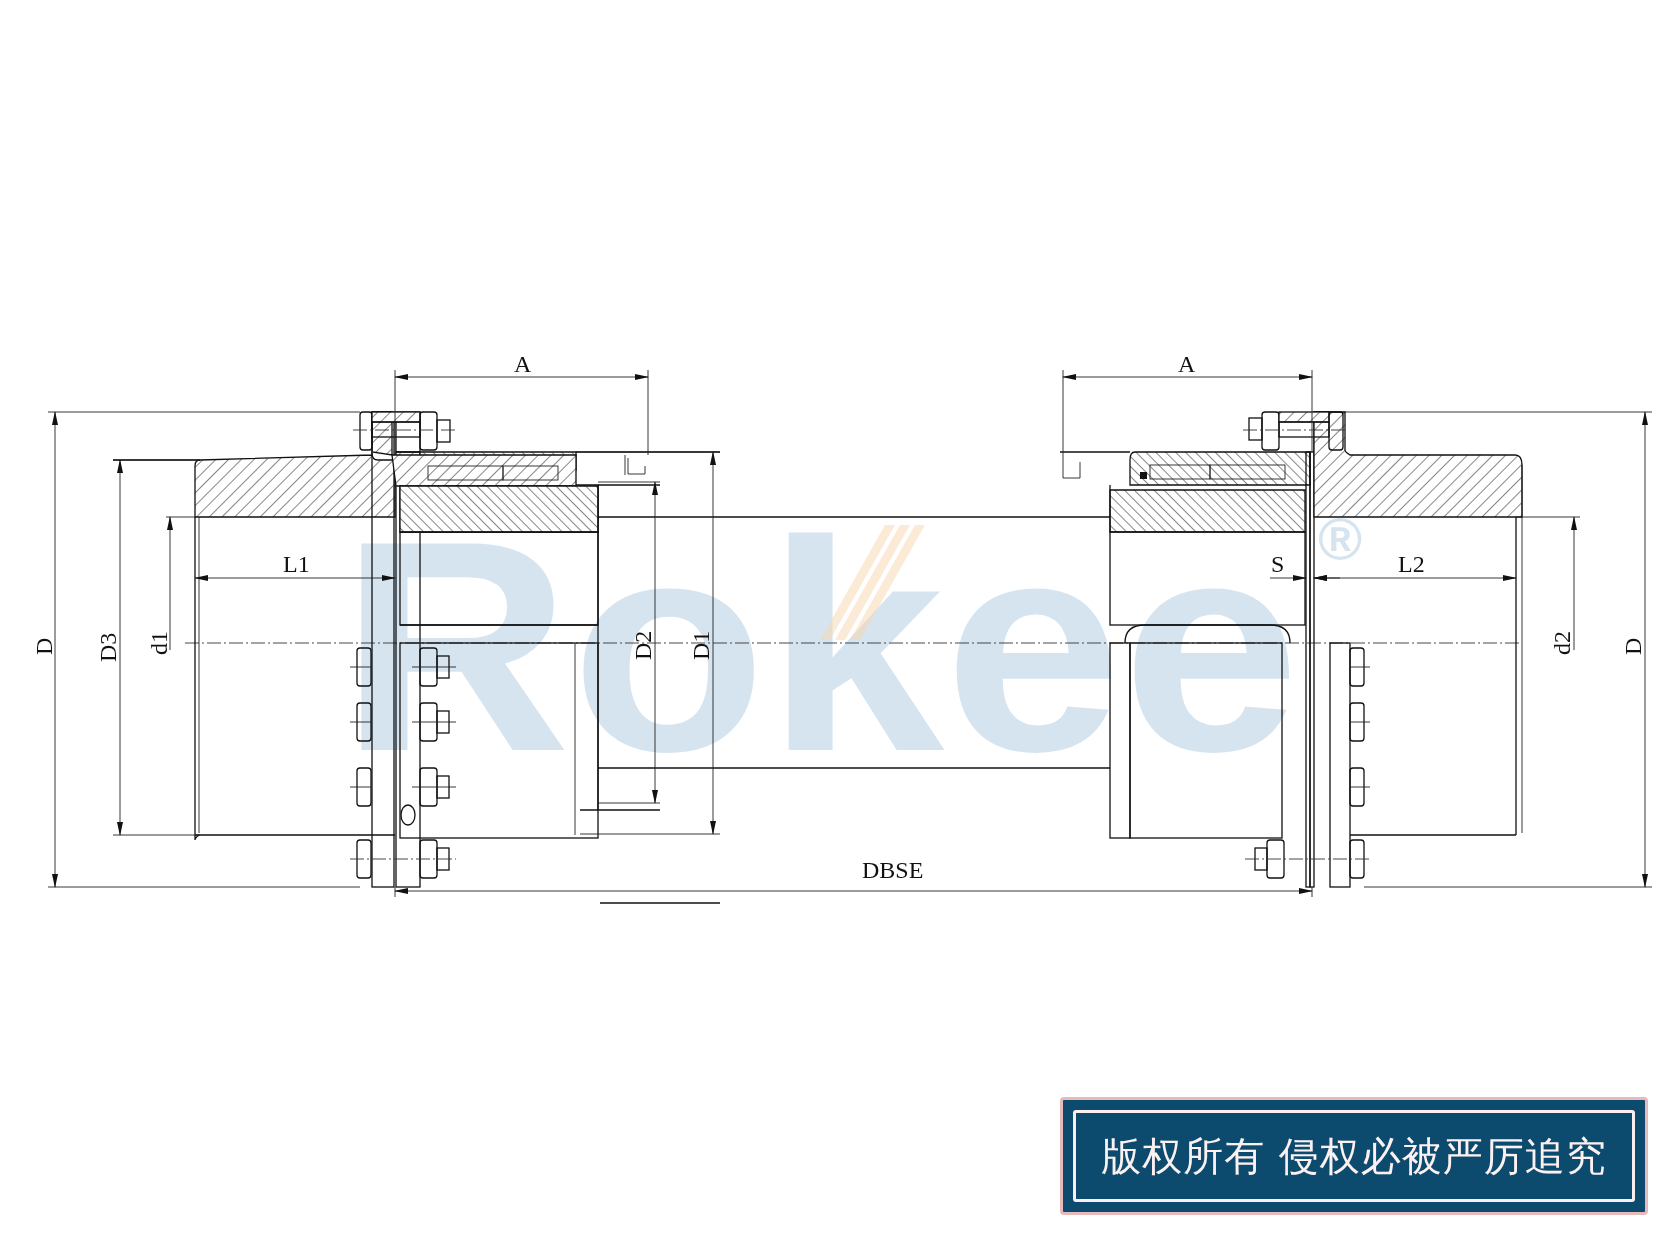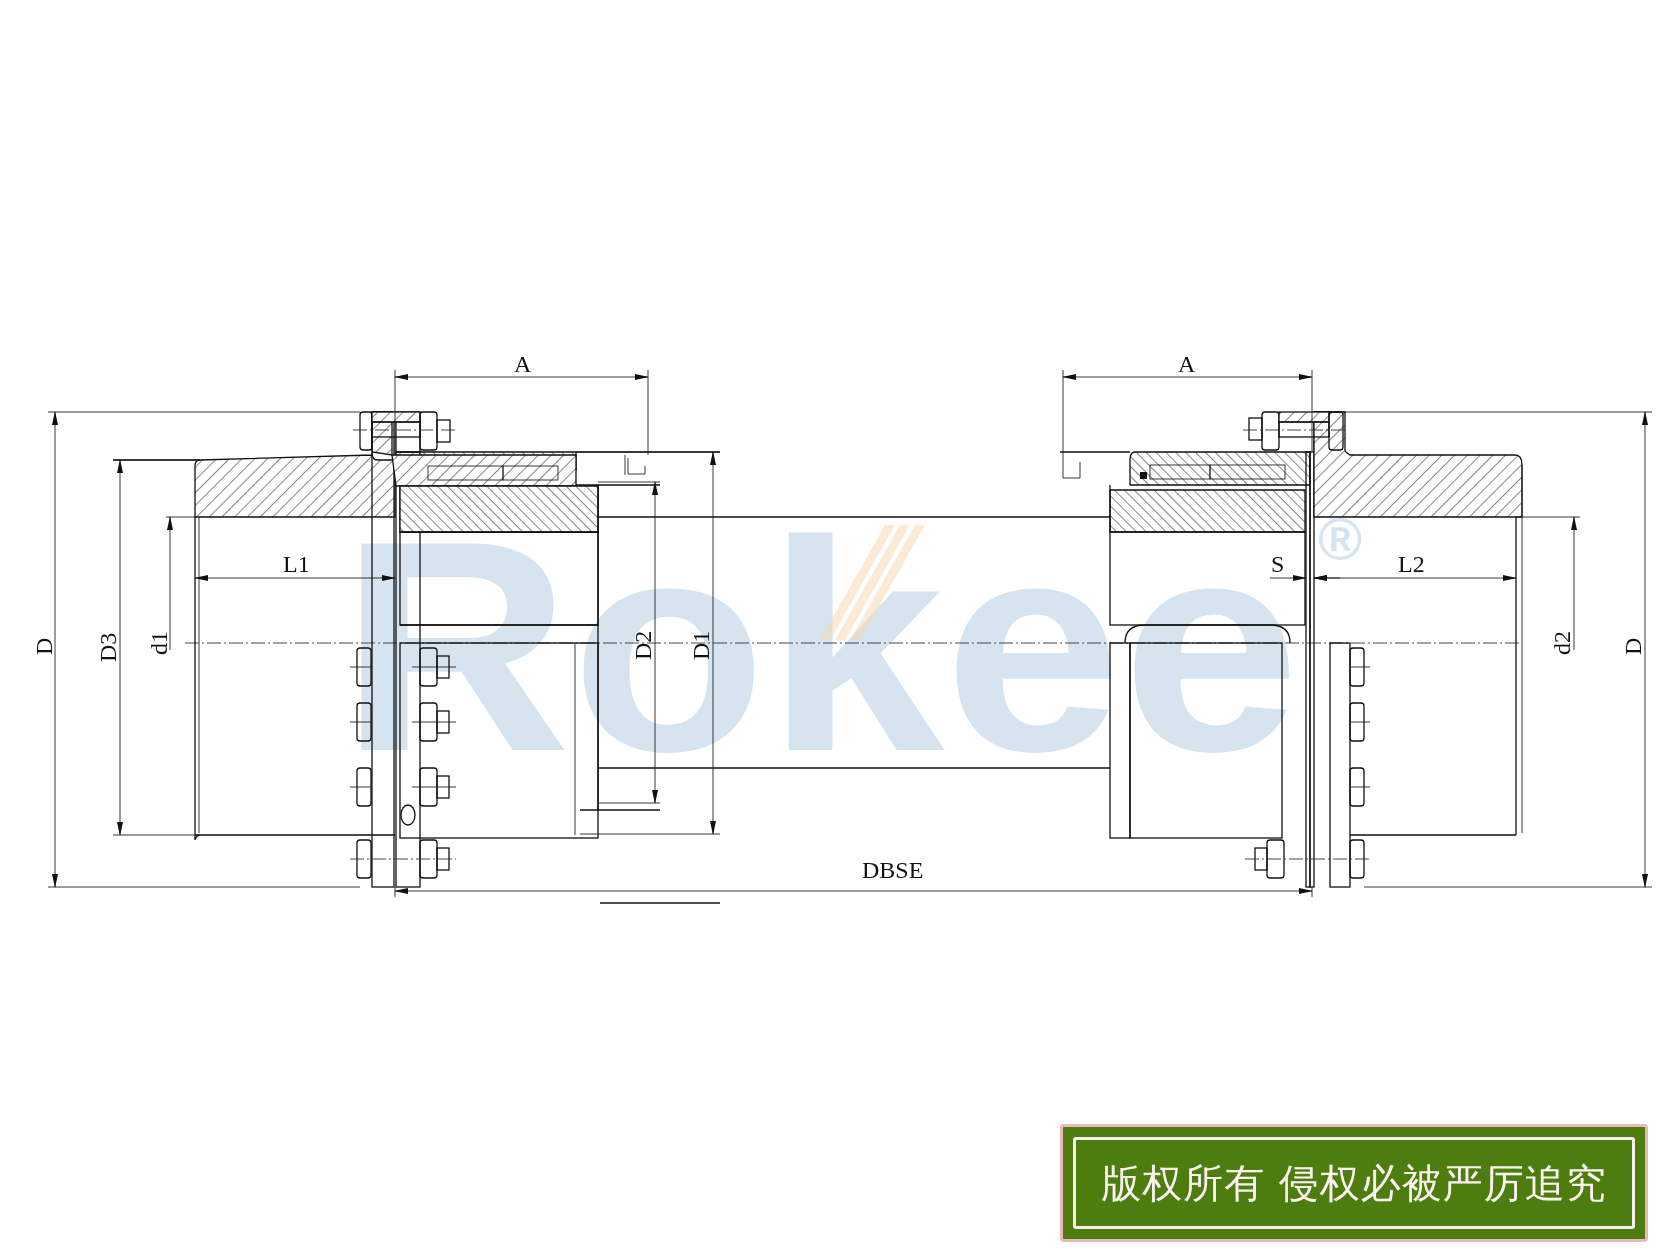--- a/index.html
+++ b/index.html
@@ -5,22 +5,22 @@
   html, body { margin: 0; padding: 0; background: #ffffff; }
   body { width: 1680px; height: 1260px; position: relative; overflow: hidden; font-family: "Liberation Serif", serif; }
   #drawing { position: absolute; left: 0; top: 0; width: 1680px; height: 1260px; }
   .ln { stroke: #111; stroke-width: 1.3; fill: none; }
   .thin { stroke: #222; stroke-width: 0.9; fill: none; }
   .cl { stroke: #333; stroke-width: 0.9; fill: none; stroke-dasharray: 14 3 2 3; }
   .sec { fill: url(#hatch); stroke: #111; stroke-width: 1.3; }
   .sec2 { fill: url(#hatch2); stroke: #111; stroke-width: 1.3; }
   .dimtxt { font-family: "Liberation Serif", serif; font-size: 24px; fill: #111; }
   .wm { fill: #c9dcec; opacity: 0.75; font-family: "Liberation Sans", sans-serif; font-weight: bold; }
-  .stamp { position: absolute; left: 1060px; top: 1124px; width: 588px; height: 118px;
-           background: #4d7c0f; border: 3px solid #e8b9bb; box-sizing: border-box; border-radius: 4px;
+  .stamp { position: absolute; left: 1060px; top: 1097px; width: 588px; height: 118px;
+           background: #0c4a6e; border: 3px solid #e8b9bb; box-sizing: border-box; border-radius: 4px;
            display: flex; align-items: center; justify-content: center; }
   .stamp-inner { position: absolute; left: 10px; top: 10px; right: 10px; bottom: 10px;
            border: 3px solid #fbeeee; border-radius: 3px; }
   .stamp-text { position: relative; color: #fbf1f1; font-family: "DejaVu Sans", sans-serif; font-size: 40px; letter-spacing: 1px; }
 </style>
 </head>
 <body>
 
 <svg id="drawing" viewBox="0 0 1680 1260" xmlns="http://www.w3.org/2000/svg">
   <defs>

